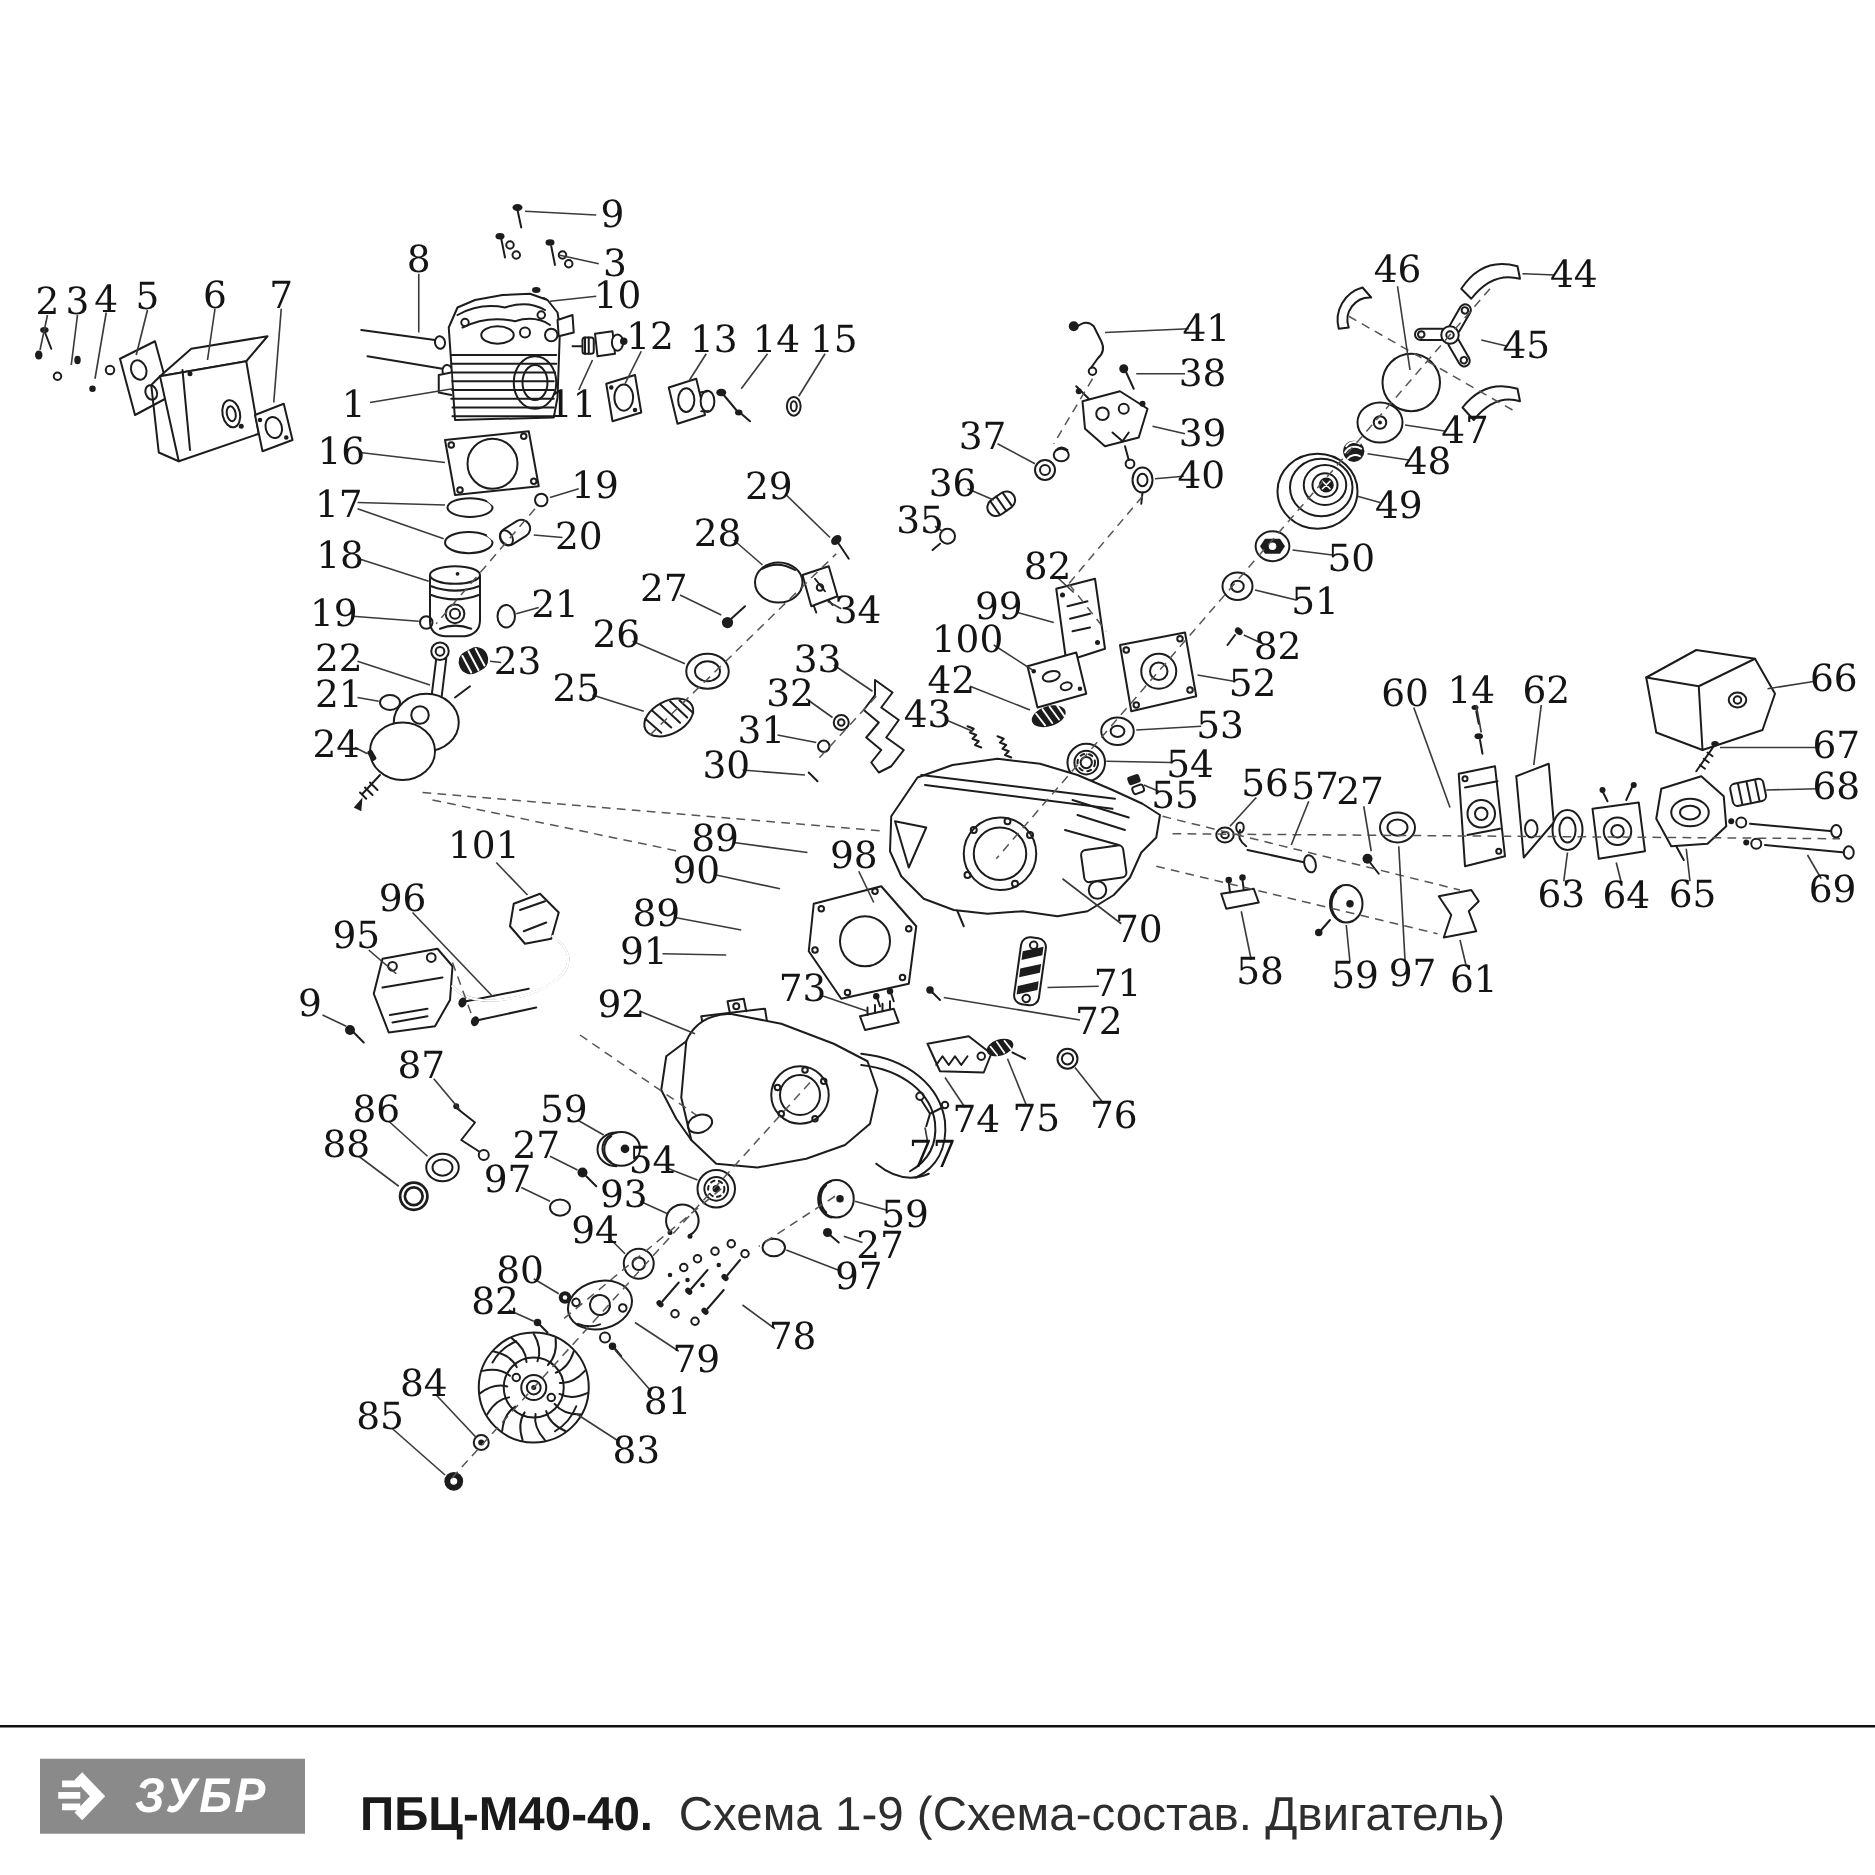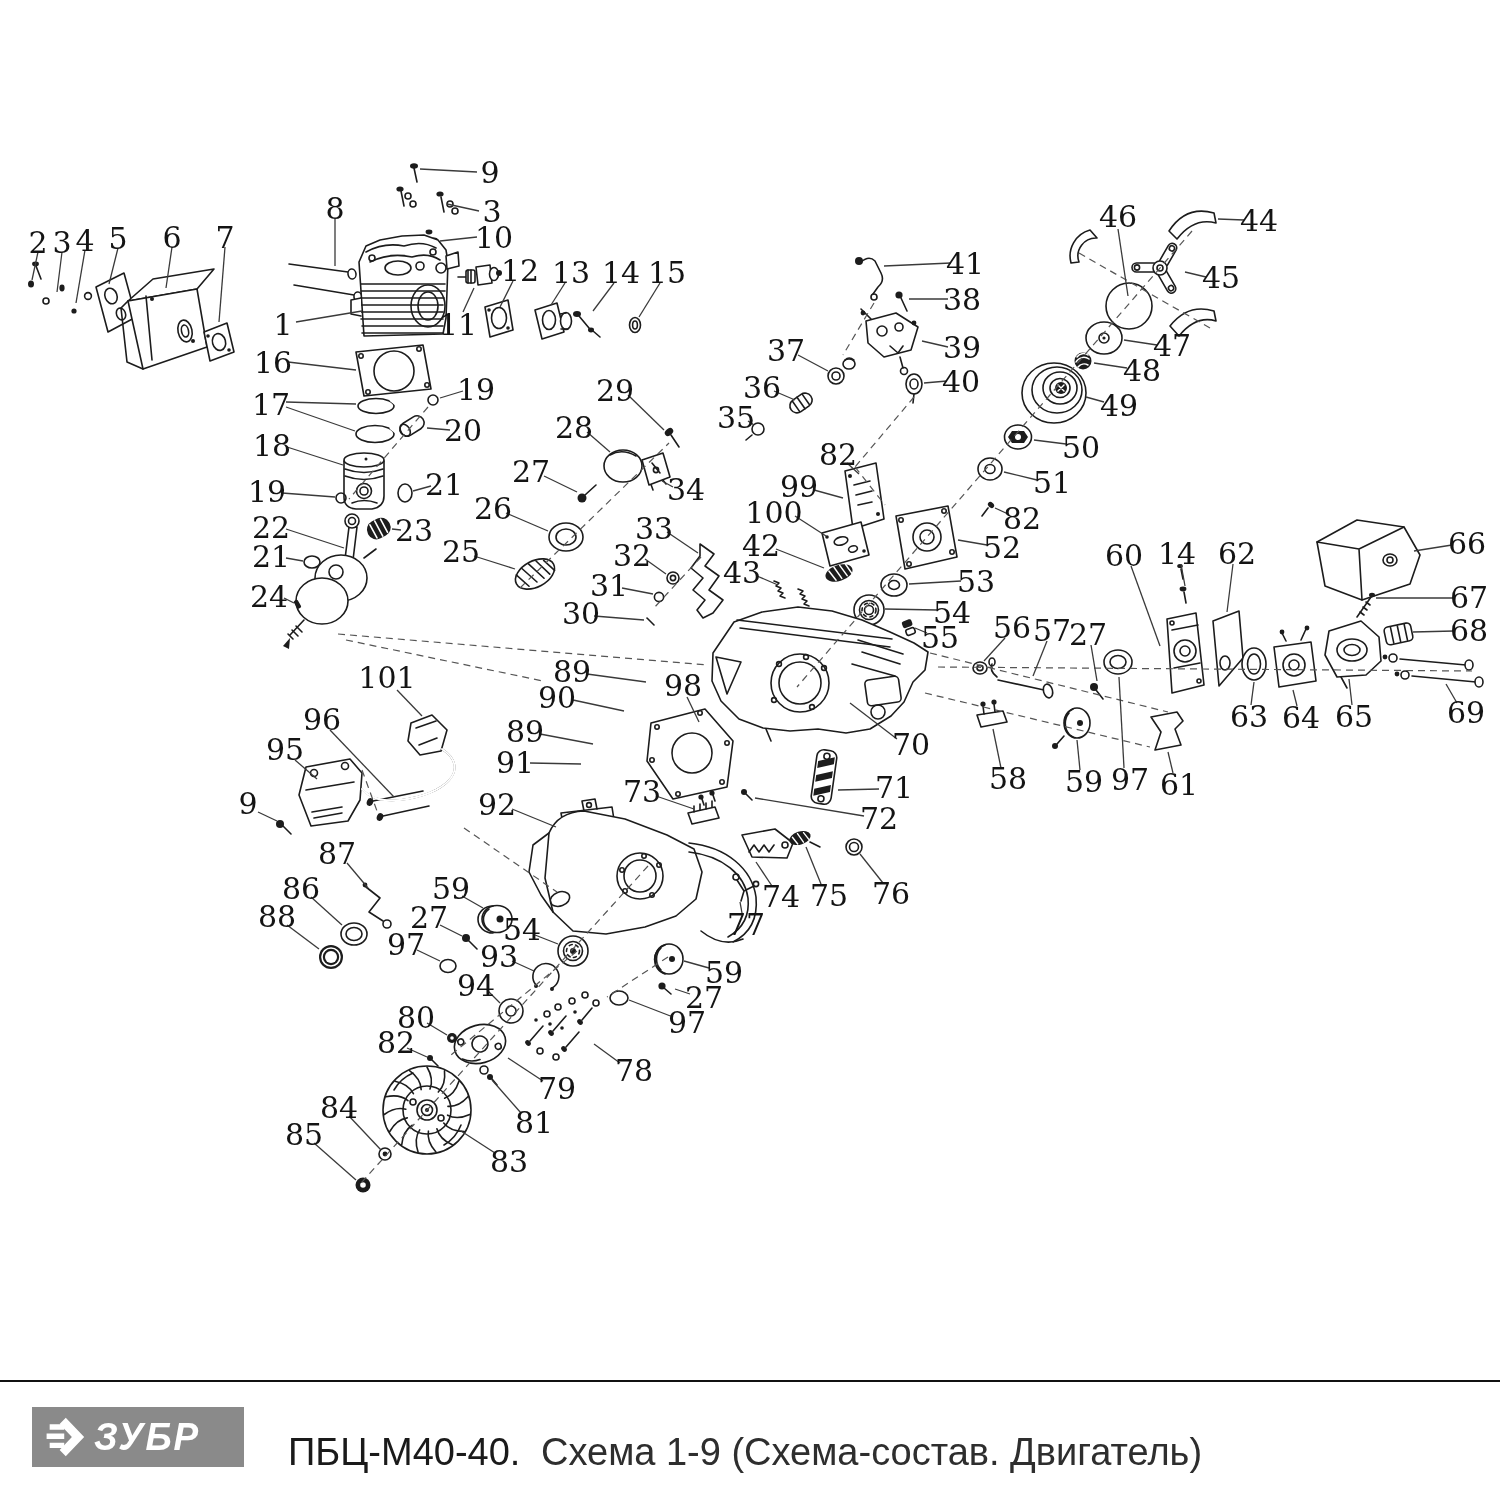--- a/index.html
+++ b/index.html
@@ -7,27 +7,27 @@
         font-family:"Liberation Sans",sans-serif;}
   svg text.lbl{font-family:"DejaVu Serif","Liberation Serif",serif;font-size:30px;fill:#141414;}
   svg .s{stroke:#1c1c1c;stroke-width:1.6;fill:#ffffff;stroke-linejoin:round;stroke-linecap:round;}
   svg .n{stroke:#1c1c1c;stroke-width:1.6;fill:none;stroke-linejoin:round;stroke-linecap:round;}
   svg .d{fill:#1c1c1c;stroke:none;}
   svg .w{stroke:#ffffff;fill:none;stroke-linecap:round;}
   svg line.leader{stroke:#3a3a3a;stroke-width:1.3;}
   svg line.dash{stroke:#555;stroke-width:1.2;stroke-dasharray:7 5;}
   .footer-rule{position:absolute;left:0;top:1380px;width:1500px;height:0;border-top:2px solid #111;}
   .logo{position:absolute;left:32px;top:1407px;width:212px;height:60px;background:#8a8a8a;
-        display:flex;align-items:center;gap:6px;padding:0;text-align:center;}
+        display:flex;align-items:center;gap:20px;padding:0;text-align:center;}
   .logo svg{margin-left:10px;}
   .logo .logotext{color:#fff;font-weight:bold;font-style:italic;font-size:37px;letter-spacing:2px;
         font-family:"Liberation Sans",sans-serif;transform:scaleY(1.05);}
   .title{position:absolute;left:288px;top:1424px;height:56px;line-height:56px;white-space:nowrap;
          font-size:38px;color:#1a1a1a;}
-  .title .tb{font-weight:normal;}
+  .title .tb{font-weight:bold;}
   .title .tr{font-weight:normal;color:#2e2e2e;margin-left:10px;}
 </style>
 </head>
 <body>
 
 <div id="page">
 <svg id="art" width="1500" height="1500" viewBox="0 0 1500 1500">
   <defs>
     <path id="fb" class="n" stroke-width="4.5" d="M427,1067 Q434,1079 430,1089"></path>
   </defs>

